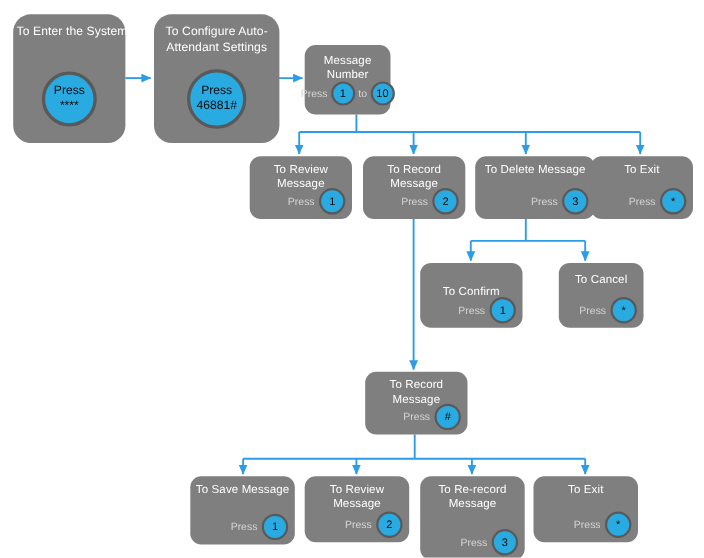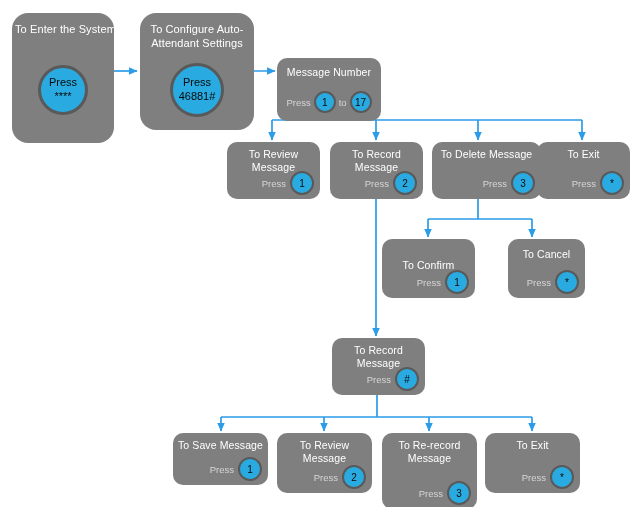--- a/index.html
+++ b/index.html
@@ -74,46 +74,46 @@
     <path d="M582,120 L582,140" marker-end="url(#arrow)"></path>
     <path d="M428,219 L428,237" marker-end="url(#arrow)"></path>
     <path d="M532,219 L532,237" marker-end="url(#arrow)"></path>
     <path d="M376,199 L376,336" marker-end="url(#arrow)"></path>
     <path d="M221,417 L221,431" marker-end="url(#arrow)"></path>
     <path d="M324,417 L324,431" marker-end="url(#arrow)"></path>
     <path d="M429,417 L429,431" marker-end="url(#arrow)"></path>
     <path d="M532,417 L532,431" marker-end="url(#arrow)"></path>
   </svg>
 
-  <div class="node big" style="left:12px;top:13px;width:102px;height:130px">
+  <div class="node big" style="left:12px;top:13px;width:102px;height:117px">
     <div class="title nowrap">To Enter the System</div>
     <div class="big-circle" style="width:50px;height:50px;top:52px">
       <span>Press</span>
       <span>****</span>
     </div>
   </div>
 
   <div class="node big" style="left:140px;top:13px;width:114px;height:117px">
     <div class="title">
       <span class="nowrap">To Configure Auto-</span><br>
       <span class="nowrap">Attendant Settings</span>
     </div>
     <div class="big-circle" style="width:54px;height:54px;top:50px">
       <span>Press</span>
       <span>46881#</span>
     </div>
   </div>
 
-  <div class="node" style="left:277px;top:58px;width:104px;height:63px">
+  <div class="node" style="left:277px;top:41px;width:78px;height:63px">
     <div class="title" style="padding-top:8px">Message Number</div>
     <div class="press-row center">
       <span class="press">Press</span>
       <span class="key-circle">1</span>
       <span class="press">to</span>
-      <span class="key-circle">17</span>
+      <span class="key-circle">10</span>
     </div>
   </div>
 
   <div class="node" style="left:227px;top:142px;width:93px;height:57px">
     <div class="title">To Review Message</div>
     <div class="press-row">
       <span class="press">Press</span>
       <span class="key-circle">1</span>
     </div>
   </div>
@@ -159,21 +159,21 @@
   </div>
 
   <div class="node" style="left:332px;top:338px;width:93px;height:57px">
     <div class="title">To Record Message</div>
     <div class="press-row">
       <span class="press">Press</span>
       <span class="key-circle">#</span>
     </div>
   </div>
 
-  <div class="node" style="left:173px;top:433px;width:95px;height:52px">
+  <div class="node" style="left:173px;top:433px;width:95px;height:62px">
     <div class="title">To Save Message</div>
     <div class="press-row">
       <span class="press">Press</span>
       <span class="key-circle">1</span>
     </div>
   </div>
 
   <div class="node" style="left:277px;top:433px;width:95px;height:60px">
     <div class="title">To Review Message</div>
     <div class="press-row">

